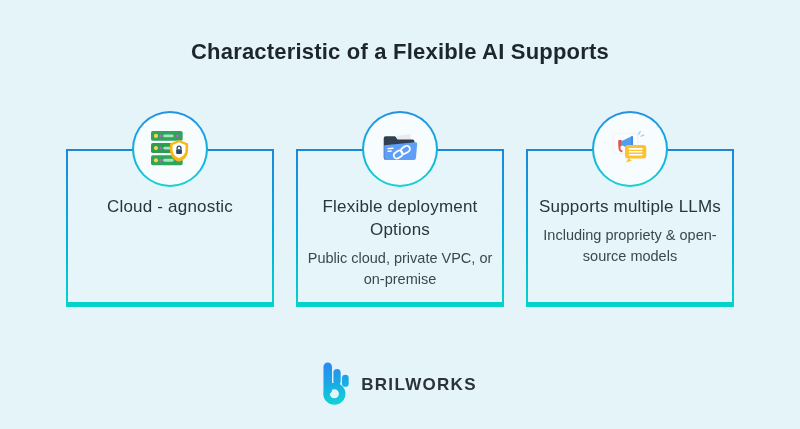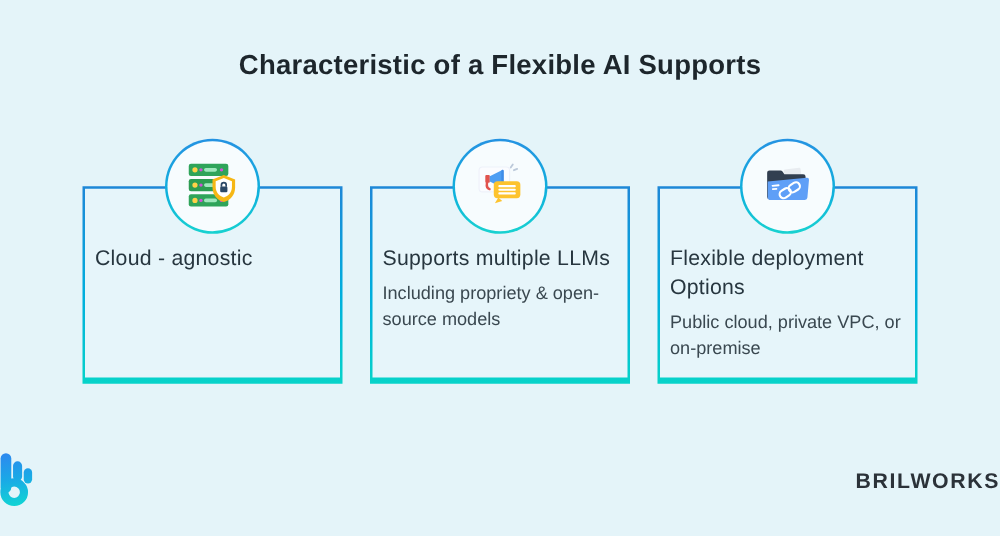--- a/index.html
+++ b/index.html
@@ -31,21 +31,21 @@
     height:158px;
     background:linear-gradient(180deg,#1e87d7 0%, #00aedd 55%, #07d3c9 100%);
     padding:2px 2px 5px 2px;
   }
   .card-inner {
     width:100%; height:100%;
     background:#e6f5fa;
   }
   .card-content {
     padding:44px 8px 0 8px;
-    text-align:left;
+    text-align:center;
   }
   .card-title {
     font-size:17px;
     line-height:23px;
     font-weight:500;
     color:#27363f;
     letter-spacing:.2px;
   }
   .card-sub {
     margin:7px auto 0 auto;
@@ -67,21 +67,21 @@
   .icon-circle-inner {
     width:100%; height:100%;
     border-radius:50%;
     background:#f7fcfe;
     display:flex; align-items:center; justify-content:center;
   }
   .logo-row {
     margin-top:54px;
     display:flex;
     align-items:center;
-    justify-content:space-between;
+    justify-content:center;
     gap:11px;
   }
   .logo-text {
     font-size:17px;
     font-weight:700;
     letter-spacing:1.3px;
     color:#2b3239;
     padding-top:3px;
   }
   svg { display:block; }
@@ -139,20 +139,48 @@
         <div class="card-sub"></div>
       </div>
     </div>
   </div>
 
   <div class="card">
     <div class="icon-circle">
       <div class="icon-circle-inner">
         <span>
           <svg width="40" height="38" viewBox="0 0 44 42">
+            <rect x="19" y="5.5" width="15" height="9" rx="1.2" fill="#e8ecf0" transform="rotate(-7 26 10)"></rect>
+            <path d="M4 9.2 a2.2 2.2 0 0 1 2.2 -2.2 h9.6 a2.2 2.2 0 0 1 1.8 1 l1.6 2.4 h16.6 a2.2 2.2 0 0 1 2.2 2.2 v18 a2.2 2.2 0 0 1 -2.2 2.2 H6.2 A2.2 2.2 0 0 1 4 30.6 Z" fill="#323f50"></path>
+            <path d="M4.5 16.8 L39 13.5 a1.8 1.8 0 0 1 2 1.9 L39.6 31 a2.3 2.3 0 0 1 -2.3 2.1 H6.8 A2.3 2.3 0 0 1 4.5 30.8 Z" fill="#5f9ff7"></path>
+            <g fill="#ffffff" transform="rotate(-5 11 21)">
+              <rect x="8" y="19.6" width="7" height="1.6" rx="0.8"></rect>
+              <rect x="8" y="22.6" width="4.8" height="1.6" rx="0.8"></rect>
+            </g>
+            <g transform="translate(24,24.5) rotate(-33)" fill="none" stroke="#ffffff" stroke-width="1.9">
+              <rect x="-10" y="-3.5" width="10.5" height="7" rx="3.5"></rect>
+              <rect x="-0.5" y="-3.5" width="10.5" height="7" rx="3.5"></rect>
+            </g>
+          </svg>
+        </span>
+      </div>
+    </div>
+    <div class="card-inner">
+      <div class="card-content">
+        <div class="card-title">Flexible deployment Options</div>
+        <div class="card-sub">Public cloud, private VPC, or on-premise</div>
+      </div>
+    </div>
+  </div>
+
+  <div class="card">
+    <div class="icon-circle">
+      <div class="icon-circle-inner">
+        <span>
+          <svg width="40" height="38" viewBox="0 0 44 42">
             <rect x="3.5" y="4" width="27" height="22" rx="3" fill="#fbfcff" stroke="#eef1fa" stroke-width="1"></rect>
             <g stroke="#bcc9da" stroke-width="1.6" stroke-linecap="round">
               <path d="M31.5 4.5 L33.3 1.8"></path>
               <path d="M34.3 6.8 L37.2 5.6"></path>
             </g>
             <path d="M10.5 18 q-0.8 4.5 2.2 5.5" stroke="#e2534d" stroke-width="2.2" fill="none" stroke-linecap="round"></path>
             <rect x="9" y="11" width="4" height="7" rx="1" fill="#e2534d"></rect>
             <path d="M13 12.2 L24.5 6.5 V22.5 L13 16.8 Z" fill="#4e9ef3"></path>
             <rect x="23.2" y="6.5" width="2.2" height="16" rx="1.1" fill="#3f8ce8"></rect>
             <rect x="16.5" y="16.5" width="23.5" height="15" rx="3.2" fill="#fdc32e"></rect>
@@ -163,48 +191,20 @@
               <rect x="20.5" y="26.4" width="15.5" height="1.8" rx="0.9"></rect>
             </g>
           </svg>
         </span>
       </div>
     </div>
     <div class="card-inner">
       <div class="card-content">
         <div class="card-title">Supports multiple LLMs</div>
         <div class="card-sub">Including propriety &amp; open-source models</div>
-      </div>
-    </div>
-  </div>
-
-  <div class="card">
-    <div class="icon-circle">
-      <div class="icon-circle-inner">
-        <span>
-          <svg width="40" height="38" viewBox="0 0 44 42">
-            <rect x="19" y="5.5" width="15" height="9" rx="1.2" fill="#e8ecf0" transform="rotate(-7 26 10)"></rect>
-            <path d="M4 9.2 a2.2 2.2 0 0 1 2.2 -2.2 h9.6 a2.2 2.2 0 0 1 1.8 1 l1.6 2.4 h16.6 a2.2 2.2 0 0 1 2.2 2.2 v18 a2.2 2.2 0 0 1 -2.2 2.2 H6.2 A2.2 2.2 0 0 1 4 30.6 Z" fill="#323f50"></path>
-            <path d="M4.5 16.8 L39 13.5 a1.8 1.8 0 0 1 2 1.9 L39.6 31 a2.3 2.3 0 0 1 -2.3 2.1 H6.8 A2.3 2.3 0 0 1 4.5 30.8 Z" fill="#5f9ff7"></path>
-            <g fill="#ffffff" transform="rotate(-5 11 21)">
-              <rect x="8" y="19.6" width="7" height="1.6" rx="0.8"></rect>
-              <rect x="8" y="22.6" width="4.8" height="1.6" rx="0.8"></rect>
-            </g>
-            <g transform="translate(24,24.5) rotate(-33)" fill="none" stroke="#ffffff" stroke-width="1.9">
-              <rect x="-10" y="-3.5" width="10.5" height="7" rx="3.5"></rect>
-              <rect x="-0.5" y="-3.5" width="10.5" height="7" rx="3.5"></rect>
-            </g>
-          </svg>
-        </span>
-      </div>
-    </div>
-    <div class="card-inner">
-      <div class="card-content">
-        <div class="card-title">Flexible deployment Options</div>
-        <div class="card-sub">Public cloud, private VPC, or on-premise</div>
       </div>
     </div>
   </div>
 
 </div>
 
 <div class="logo-row">
   <span>
     <svg width="27" height="45" viewBox="0 0 29 48">
       <defs>

